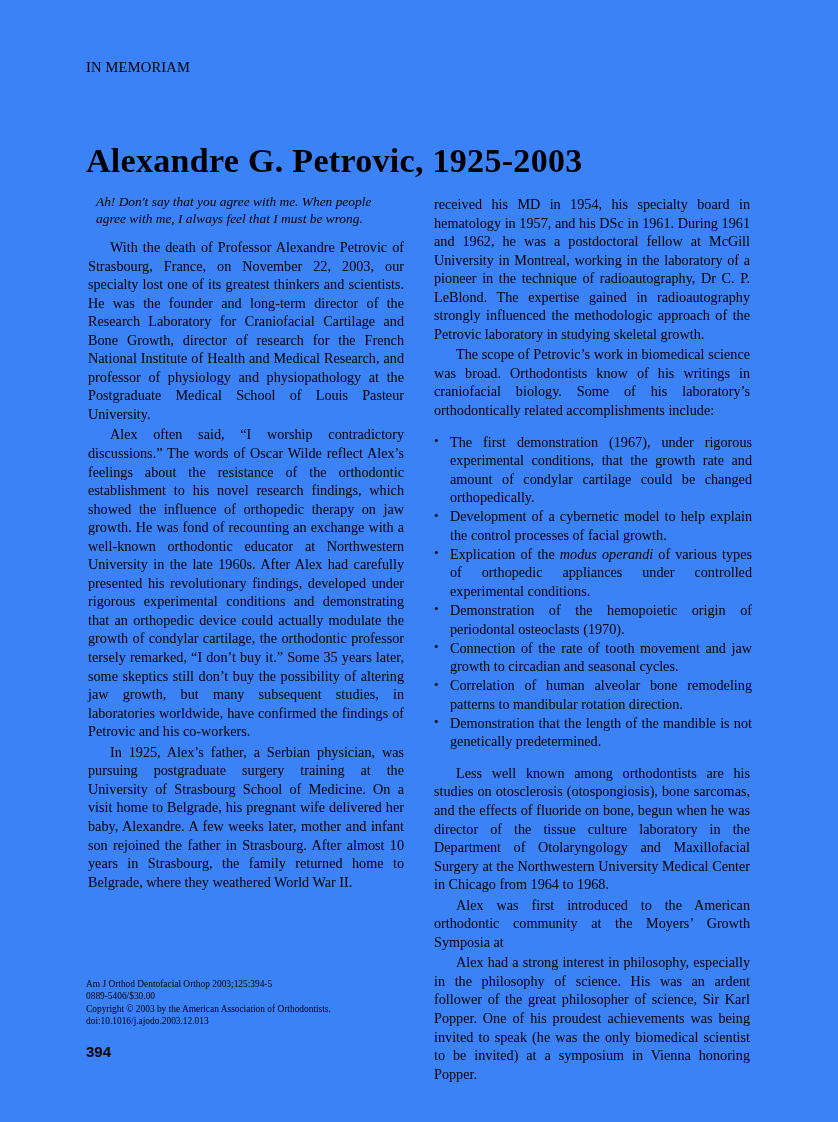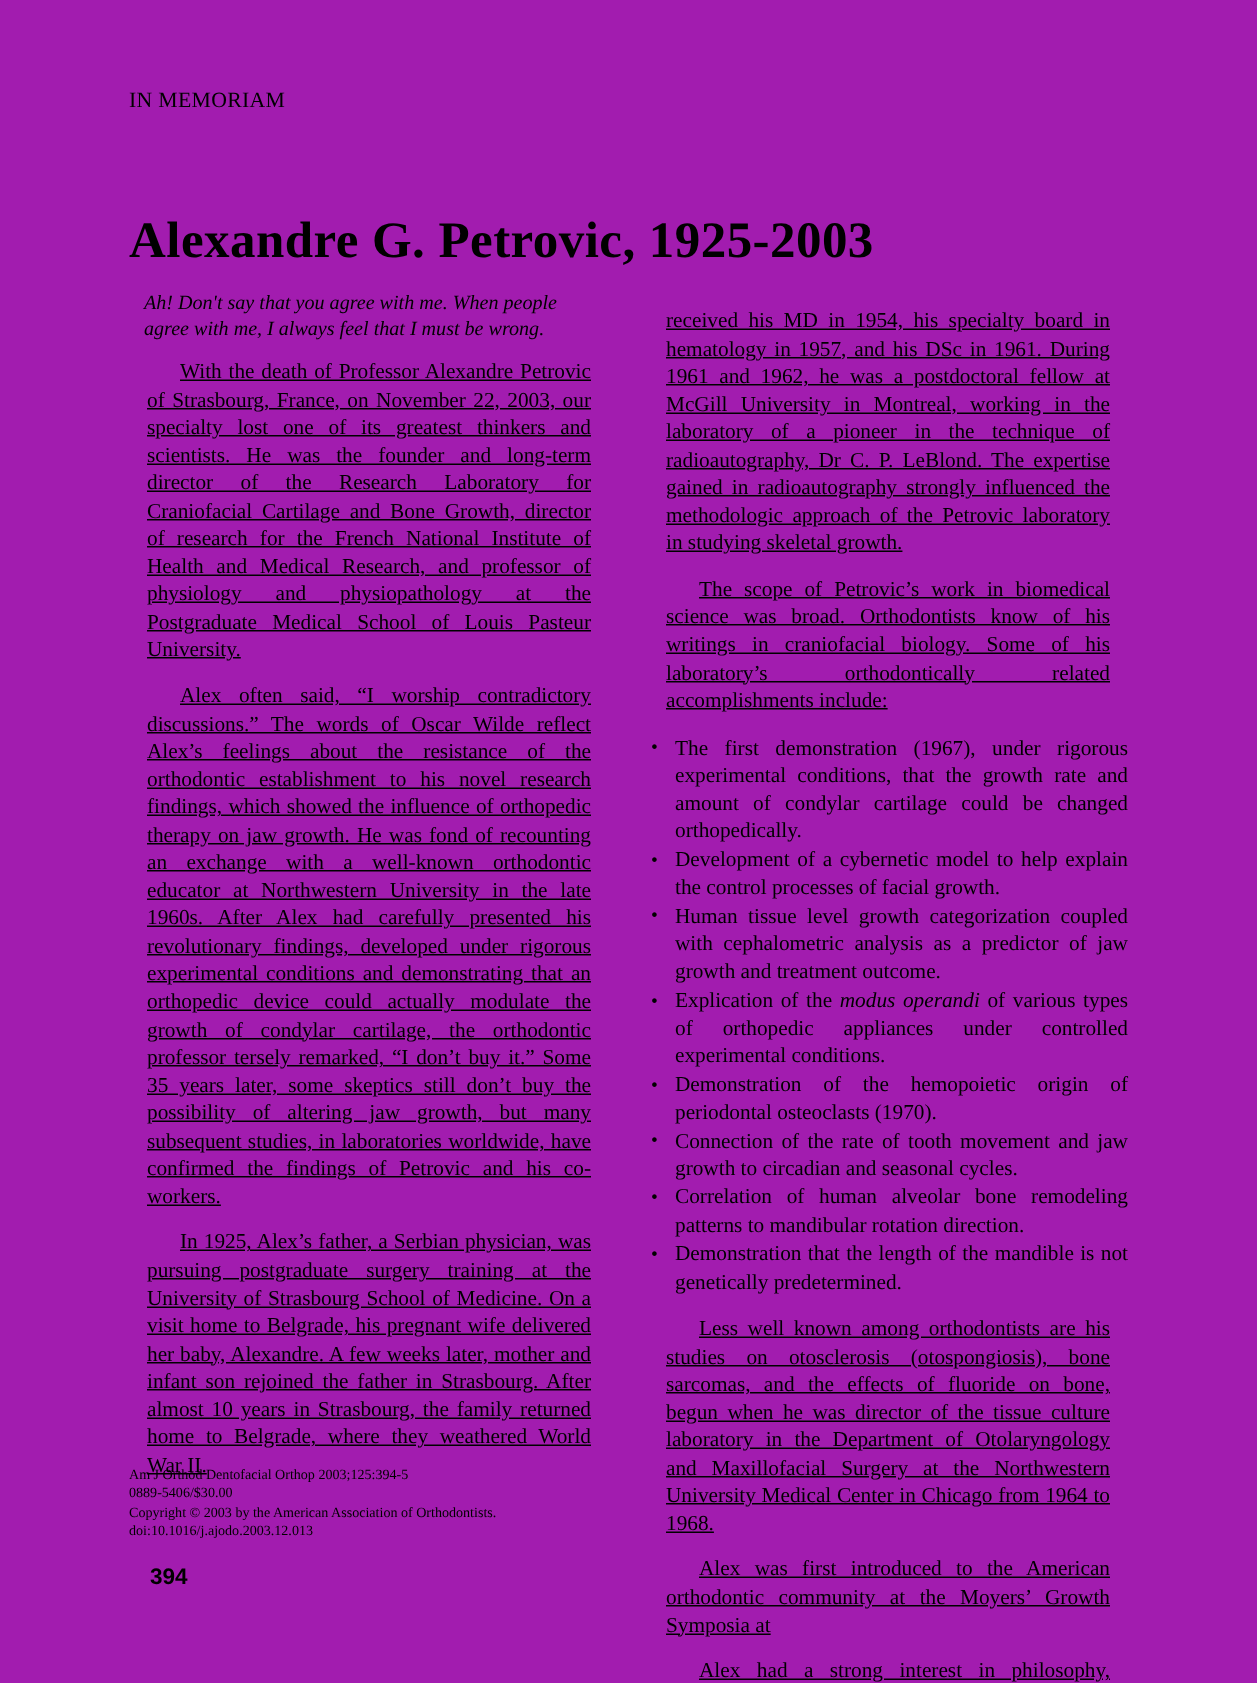--- a/index.html
+++ b/index.html
@@ -12,21 +12,21 @@
     height: 1122px;
     position: relative;
     font-family: "Liberation Serif", "DejaVu Serif", serif;
     color: #000000;
     overflow: hidden;
   }
 
   .page {
     position: absolute;
     inset: 0;
-    background: #a21caf;
+    background: #3b82f6;
   }
 
   
   .section-label {
     position: absolute;
     left: 86px;
     top: 60px;
     font-size: 14.5px;
     letter-spacing: 0.2px;
     line-height: 1.1;
@@ -52,27 +52,26 @@
   }
   .col {
     position: absolute;
     top: 0;
     width: 320px;
   }
   .col-left  { left: 0px; }
   .col-right { left: 346px; }
 
   p.body {
-    margin: 12px;
+    margin: 2px;
     font-size: 14.2px;
     line-height: 18.55px;
     text-align: justify;
     text-indent: 22px;
     hyphens: manual;
-    text-decoration: underline;
   }
   p.body.no-indent { text-indent: 0; }
 
   
   .epigraph {
     margin: 0 11px 11px 0;
     font-style: italic;
     font-size: 13.4px;
     line-height: 17px;
     text-align: left;
@@ -116,21 +115,21 @@
     top: 978px;
     width: 330px;
     font-size: 9.4px;
     line-height: 12.4px;
     font-family: "Liberation Serif", "DejaVu Serif", serif;
   }
   .footer-block div { white-space: nowrap; }
 
   .page-number {
     position: absolute;
-    left: 100px;
+    left: 86px;
     top: 1043px;
     font-size: 15px;
     font-weight: bold;
     font-family: "Liberation Sans", sans-serif;
   }
 </style>
 </head>
 <body>
 
 <div class="page">
@@ -153,21 +152,20 @@
     </div>
 
     <div class="col col-right">
 
       <p class="body no-indent">received his MD in 1954, his specialty board in hematology in 1957, and his DSc in 1961. During 1961 and 1962, he was a postdoctoral fellow at McGill University in Montreal, working in the laboratory of a pioneer in the technique of radioautography, Dr C. P. LeBlond. The expertise gained in radioautography strongly influenced the methodologic approach of the Petrovic laboratory in studying skeletal growth.</p>
       <p class="body">The scope of Petrovic’s work in biomedical science was broad. Orthodontists know of his writings in craniofacial biology. Some of his laboratory’s orthodontically related accomplishments include:</p>
 
       <ul class="bullets">
         <li>The first demonstration (1967), under rigorous experimental conditions, that the growth rate and amount of condylar cartilage could be changed orthopedically.</li>
         <li>Development of a cybernetic model to help explain the control processes of facial growth.</li>
-        <li>Human tissue level growth categorization coupled with cephalometric analysis as a predictor of jaw growth and treatment outcome.</li>
         <li>
           <span>Explication of the </span><span class="it">modus operandi</span><span> of various types of orthopedic appliances under controlled experimental conditions.</span>
         </li>
         <li>Demonstration of the hemopoietic origin of periodontal osteoclasts (1970).</li>
         <li>Connection of the rate of tooth movement and jaw growth to circadian and seasonal cycles.</li>
         <li>Correlation of human alveolar bone remodeling patterns to mandibular rotation direction.</li>
         <li>Demonstration that the length of the mandible is not genetically predetermined.</li>
       </ul>
 
       <p class="body">Less well known among orthodontists are his studies on otosclerosis (otospongiosis), bone sarcomas, and the effects of fluoride on bone, begun when he was director of the tissue culture laboratory in the Department of Otolaryngology and Maxillofacial Surgery at the Northwestern University Medical Center in Chicago from 1964 to 1968.</p>

